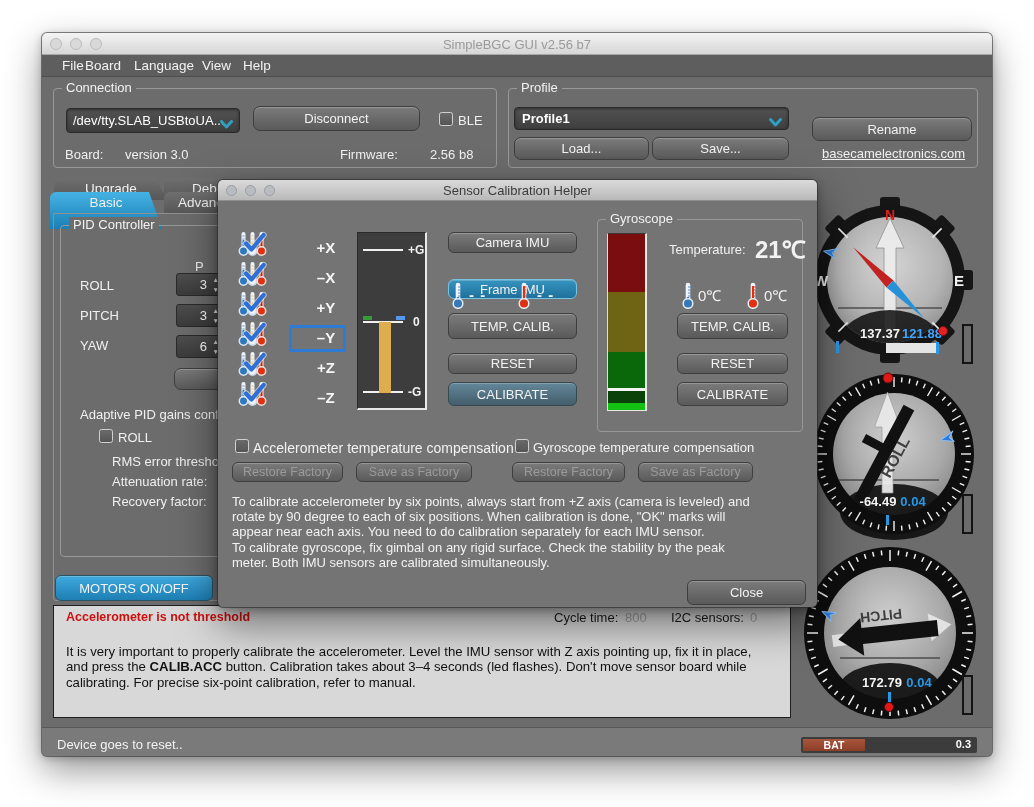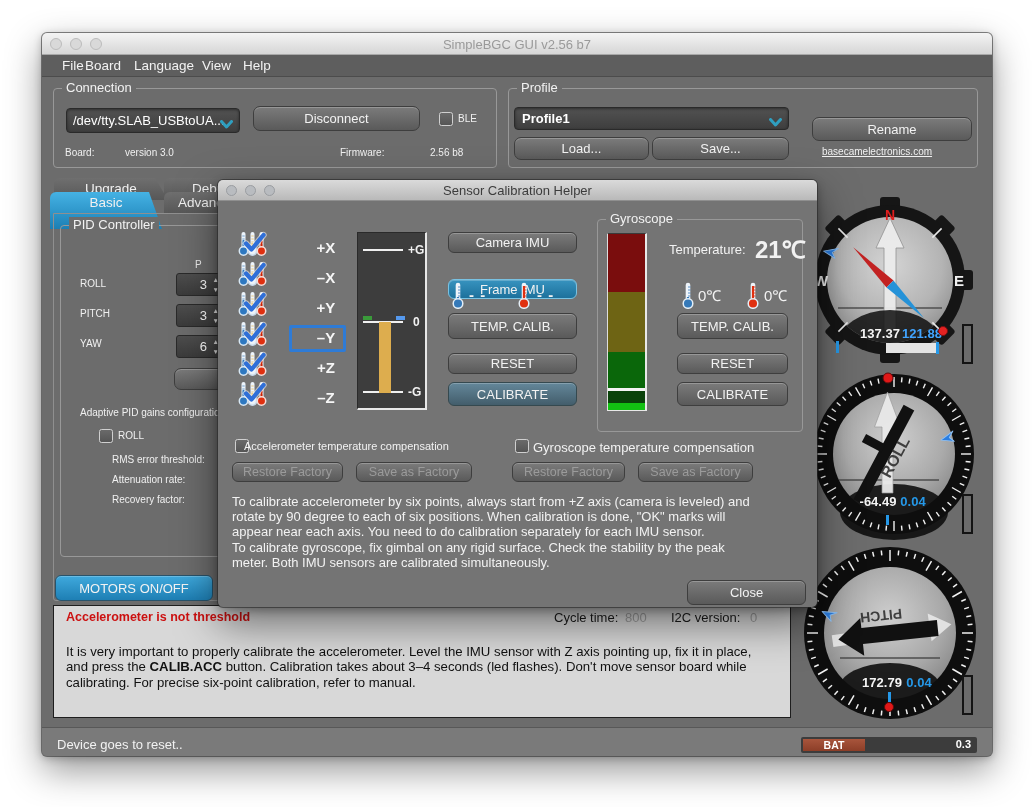--- a/index.html
+++ b/index.html
@@ -4,21 +4,21 @@
 body { width:1034px; height:807px; background:#ffffff; font-family:"Liberation Sans", sans-serif; position:relative; overflow:hidden; }
 .abs { position:absolute; }
 #win { position:absolute; left:42px; top:33px; width:950px; height:723px; background:#6c6c6c; border-radius:5px; box-shadow:0 0 0 1px rgba(40,40,40,0.55), 0 14px 36px rgba(0,0,0,0.42), 0 2px 8px rgba(0,0,0,0.25); }
 #titlebar { position:absolute; left:0; top:0; width:100%; height:22px; background:linear-gradient(#f4f4f4,#d6d6d6); border-radius:5px 5px 0 0; border-bottom:1px solid #a8a8a8; }
 .tl { position:absolute; top:5px; width:12px; height:12px; border-radius:50%; background:#d9d9d9; border:1px solid #bcbcbc; }
 #title { position:absolute; width:100%; text-align:center; top:4px; font-size:13px; color:#9a9a9a; }
 #menubar { position:absolute; left:0; top:22px; width:100%; height:22px; background:#5e5e5e; border-bottom:1px solid #4c4c4c; color:#f2f2f2; font-size:13.5px; }
 #menubar span { position:absolute; top:3px; }
 .groupbox { position:absolute; border:1px solid #989898; border-radius:4px; }
 .grouplabel { position:absolute; top:-9px; left:8px; background:#6c6c6c; padding:0 4px; font-size:13px; color:#f2f2f2; }
-.txt { position:absolute; color:#f0f0f0; font-size:10px; white-space:nowrap; }
+.txt { position:absolute; color:#f0f0f0; font-size:13px; white-space:nowrap; }
 .combo { position:absolute; background:linear-gradient(#525252,#3e3e3e); border:1px solid #2a2a2a; border-radius:4px; color:#fff; font-size:13px; box-shadow:inset 0 1px 3px rgba(0,0,0,0.45); }
 .combo .cv { position:absolute; right:6px; top:50%; margin-top:-4px; }
 .btn { position:absolute; background:linear-gradient(#7b7b7b,#5a5a5a); border:1px solid #3e3e3e; border-radius:7px; color:#f2f2f2; font-size:13px; text-align:center; box-shadow:inset 0 1px 0 rgba(255,255,255,0.22); }
 .btn.sm { border-radius:6px; }
 .btn.blue { background:linear-gradient(#3793bf,#1d719c); border:1px solid #79c2e2; }
 .btn.steel { background:linear-gradient(#64879a,#435d6b); border:1px solid #35494f; }
 .btn.motors { background:linear-gradient(#3fa9dd,#1e7fb4); border:1px solid #28536b; border-radius:6px; }
 .btn.dis { color:#9b9b9b; }
 .cb { position:absolute; width:14px; height:14px; background:linear-gradient(#6a6a6a,#555); border:1.5px solid #d0d0d0; border-radius:2.5px; }
 .tab { position:absolute; color:#f0f0f0; font-size:13.5px; text-align:center; clip-path:polygon(0 0, calc(100% - 13px) 0, 100% 100%, 0 100%); background:linear-gradient(#6f6f6f,#575757); border-radius:6px 0 0 0; }
@@ -107,21 +107,21 @@
     <div class="cb" style="left:57px; top:396px;"></div>
     <div class="txt" style="left:76px; top:397px;">ROLL</div>
     <div class="txt" style="left:70px; top:421px;">RMS error threshold:</div>
     <div class="txt" style="left:70px; top:441px;">Attenuation rate:</div>
     <div class="txt" style="left:70px; top:461px;">Recovery factor:</div>
     <div class="btn motors" style="left:13px; top:542px; width:158px; height:26px; line-height:25px;">MOTORS ON/OFF</div>
     <div class="abs" style="left:11px; top:572px; width:738px; height:113px; background:#d8d8d8; border:1px solid #1e1e1e;">
       <div class="abs" style="left:12px; top:4px; color:#cc1111; font-weight:bold; font-size:12.5px;">Accelerometer is not threshold</div>
       <div class="abs" style="left:500px; top:4px; color:#1a1a1a; font-size:13px;">Cycle time:</div>
       <div class="abs" style="left:571px; top:4px; color:#9e9e9e; font-size:13px;">800</div>
-      <div class="abs" style="left:617px; top:4px; color:#1a1a1a; font-size:13px;">I2C version:</div>
+      <div class="abs" style="left:617px; top:4px; color:#1a1a1a; font-size:13px;">I2C sensors:</div>
       <div class="abs" style="left:696px; top:4px; color:#9e9e9e; font-size:13px;">0</div>
       <div class="abs" style="left:12px; top:38px; color:#111; font-size:13.2px; line-height:15.3px; white-space:nowrap;">It is very important to properly calibrate the accelerometer. Level the IMU sensor with Z axis pointing up, fix it in place,<br>and press the <b>CALIB.ACC</b> button. Calibration takes about 3–4 seconds (led flashes). Don't move sensor board while<br>calibrating. For precise six-point calibration, refer to manual.</div>
     </div>
     <div class="abs" style="left:0; top:694px; width:950px; height:29px; background:#7a7a7a; border-top:1px solid #585858; border-radius:0 0 5px 5px;">
       <div class="abs" style="left:15px; top:9px; color:#f2f2f2; font-size:13px;">Device goes to reset..</div>
       <div class="abs" style="left:759px; top:9px; width:176px; height:16px; background:#3c3c3c; border-radius:2px;">
         <div class="abs" style="left:2px; top:2px; width:62px; height:12px; background:linear-gradient(#a8553c,#8c3e28); color:#fff; font-size:10.5px; font-weight:bold; text-align:center; line-height:12px;">BAT</div>
         <div class="abs" style="right:6px; top:1px; color:#fff; font-size:11px; font-weight:bold;">0.3</div>
       </div>
     </div>
@@ -593,21 +593,21 @@
         <line x1="6" y1="9" x2="8.5" y2="9" stroke="#e03010" stroke-width="1" opacity="0.8"></line>
         <line x1="6" y1="12" x2="8.5" y2="12" stroke="#e03010" stroke-width="1" opacity="0.8"></line>
         <line x1="6" y1="15" x2="8.5" y2="15" stroke="#e03010" stroke-width="1" opacity="0.8"></line>
         <circle cx="6" cy="22.5" r="4.8" fill="#e03010" stroke="#e4eef6" stroke-width="1.5"></circle>
       </svg></div>
     <div class="wtxt" style="left:546px; top:105px; font-size:15px;">0℃</div>
     <div class="btn sm" style="left:459px; top:133px; width:111px; height:26px; line-height:25px;">TEMP. CALIB.</div>
     <div class="btn sm" style="left:459px; top:173px; width:111px; height:21px; line-height:20px;">RESET</div>
     <div class="btn sm" style="left:459px; top:202px; width:111px; height:24px; line-height:23px;">CALIBRATE</div>
     <div class="cb" style="left:17px; top:259px;"></div>
-    <div class="wtxt" style="left:26px; top:260px; font-size:11px;">Accelerometer temperature compensation</div>
+    <div class="wtxt" style="left:35px; top:260px; font-size:14px;">Accelerometer temperature compensation</div>
     <div class="cb" style="left:297px; top:259px;"></div>
     <div class="wtxt" style="left:315px; top:260px; font-size:13px;">Gyroscope temperature compensation</div>
     <div class="btn sm dis" style="left:14px; top:282px; width:111px; height:20px; line-height:19px; font-size:12.5px;">Restore Factory</div>
     <div class="btn sm dis" style="left:138px; top:282px; width:116px; height:20px; line-height:19px; font-size:12.5px;">Save as Factory</div>
     <div class="btn sm dis" style="left:294px; top:282px; width:113px; height:20px; line-height:19px; font-size:12.5px;">Restore Factory</div>
     <div class="btn sm dis" style="left:420px; top:282px; width:115px; height:20px; line-height:19px; font-size:12.5px;">Save as Factory</div>
     <div class="wtxt" style="left:14px; top:314px; font-size:13px; line-height:15.2px;">To calibrate accelerometer by six points, always start from +Z axis (camera is leveled) and<br>rotate by 90 degree to each of six positions. When calibration is done, "OK" marks will<br>appear near each axis. You need to do calibration separately for each IMU sensor.<br>To calibrate gyroscope, fix gimbal on any rigid surface. Check the stability by the peak<br>meter. Both IMU sensors are calibrated simultaneously.</div>
     <div class="btn sm" style="left:469px; top:400px; width:119px; height:25px; line-height:24px;">Close</div>
   </div>
 </body></html>

